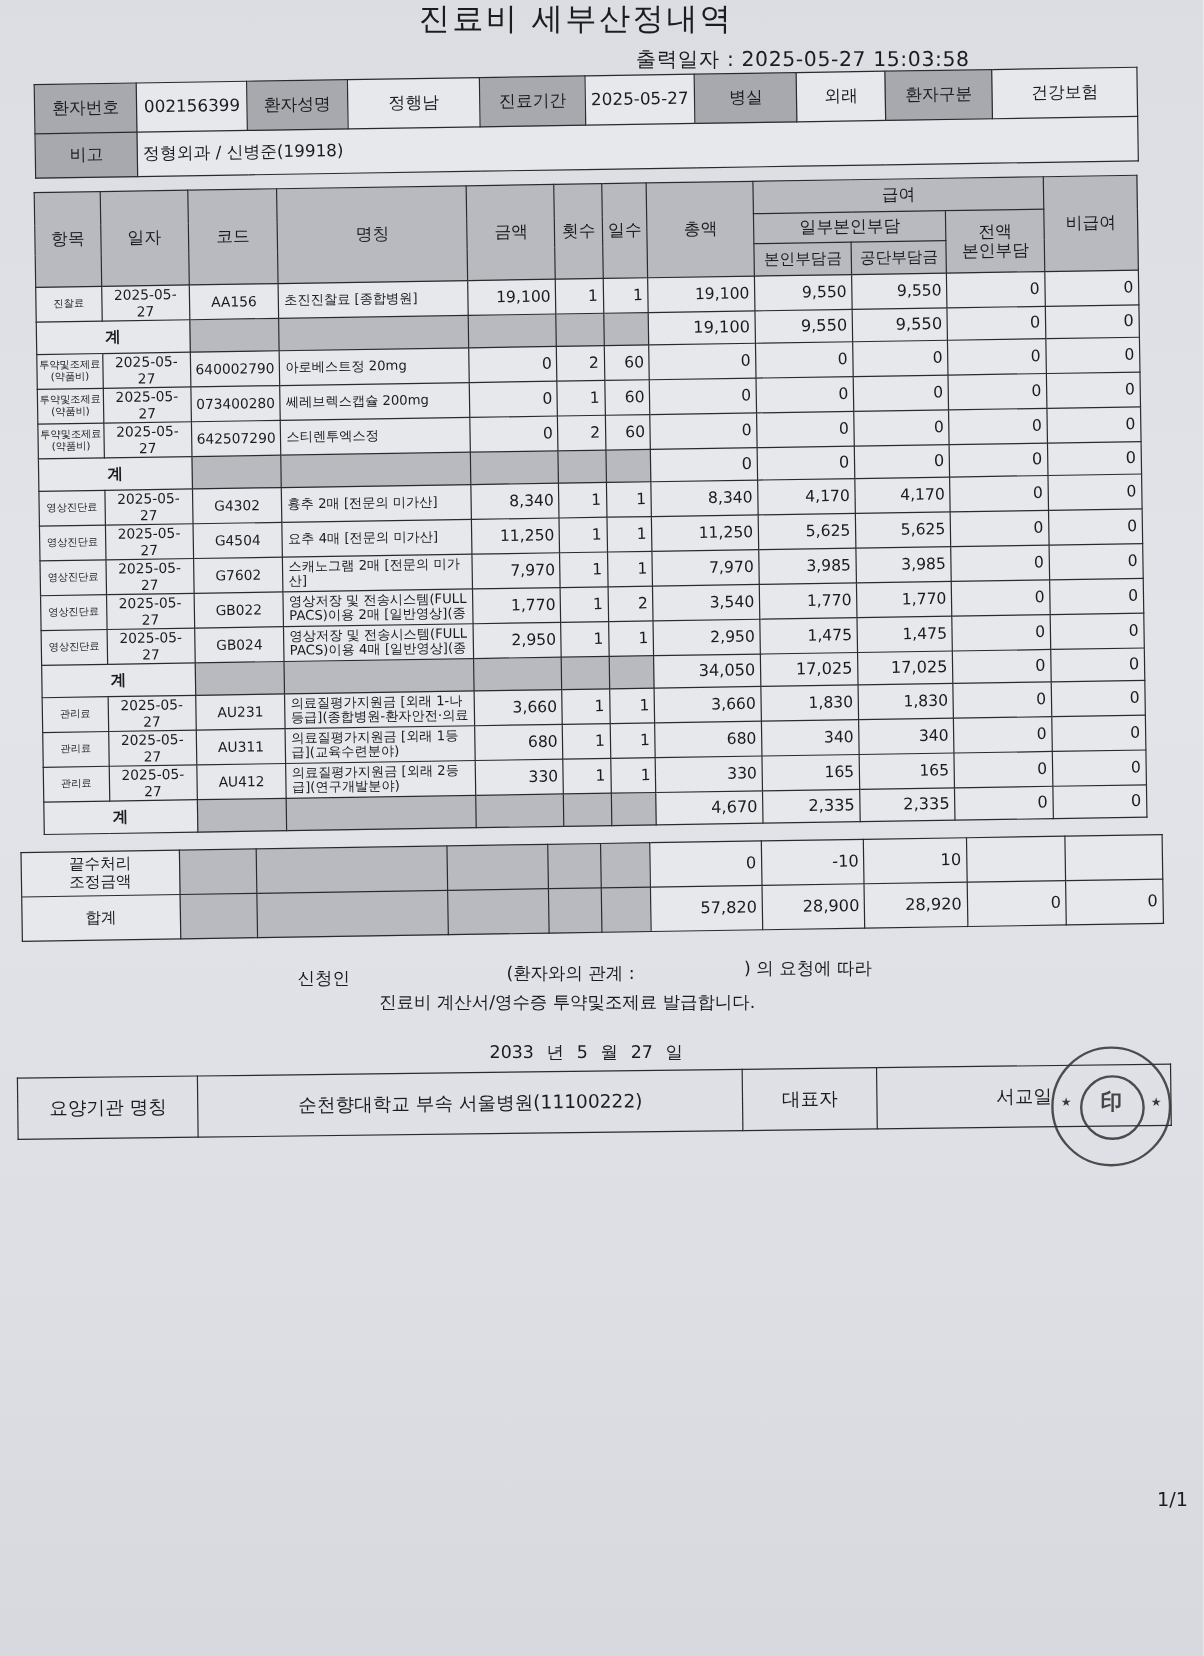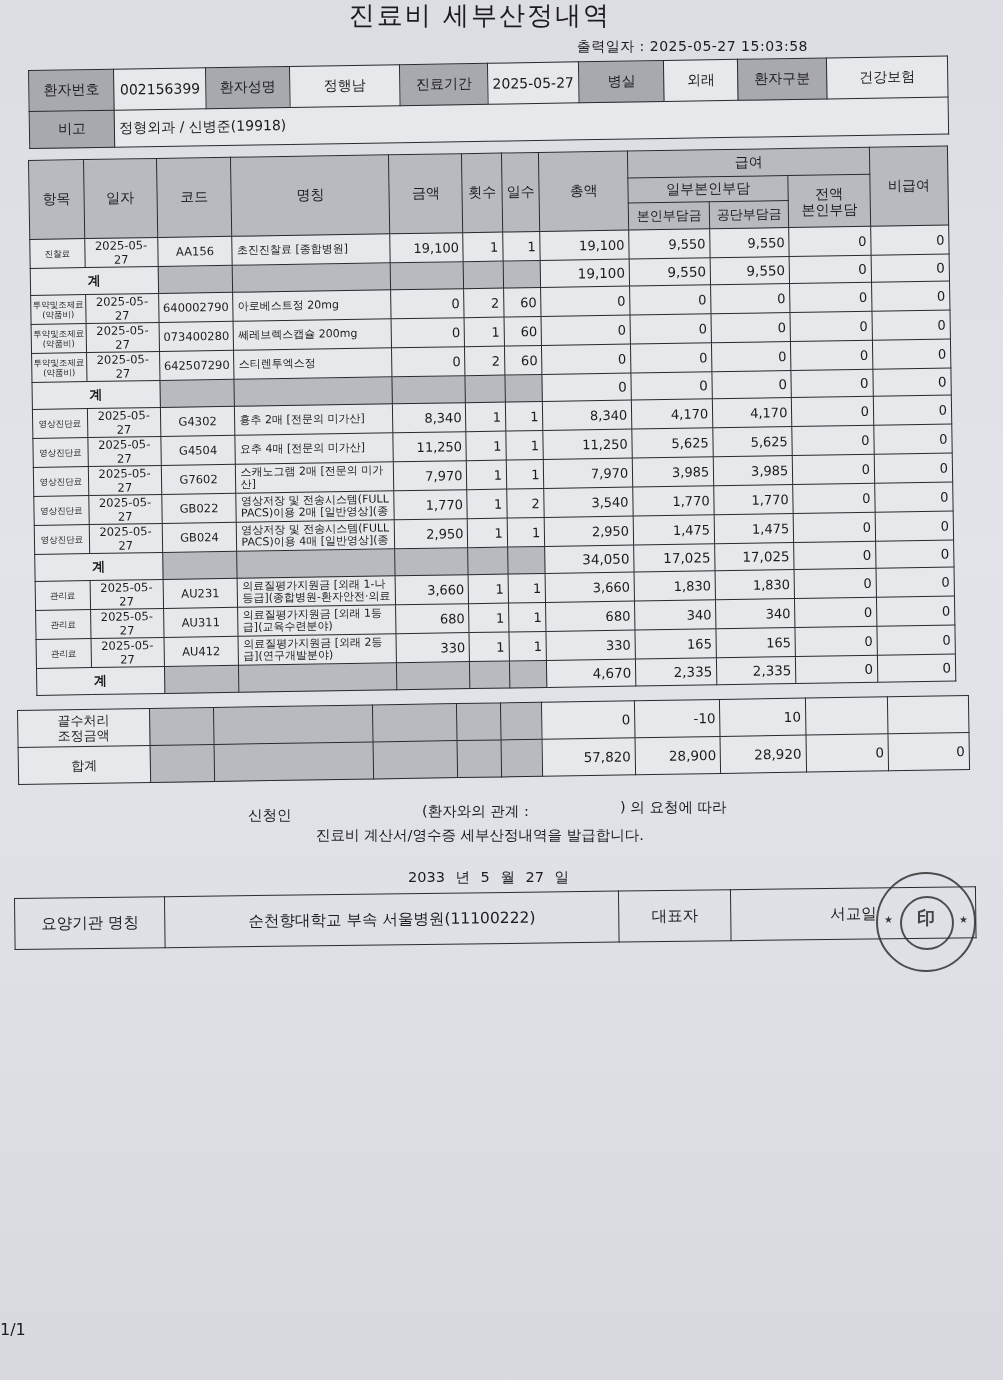--- a/index.html
+++ b/index.html
@@ -9,21 +9,21 @@
     font-family: "DejaVu Sans", "Liberation Sans", sans-serif;
     color:#1c1c1e;
     position:relative;
   }
   .page { position:absolute; left:0; top:0; width:866px; height:1380px; }
   .title {
     position:absolute; left:0; width:960px; top:-2px; text-align:center;
     font-size:26px; letter-spacing:2px; font-weight:500;
   }
   .printed {
-    position:absolute; right:58px; top:38px; font-size:14px; letter-spacing:0.5px;
+    position:absolute; right:58px; top:38px; font-size:17px; letter-spacing:0.5px;
   }
   table { border-collapse:collapse; }
   td { border:1.5px solid #2a2a2e; padding:0 4px; }
   .shade { background:#a8a9ae; }
   .shade2 { background:#b9babf; }
   .light { background:#e7e8ec; }
 
   
   .info { position:absolute; left:28px; top:70px; width:920px; transform:rotate(-0.9deg); transform-origin:left top; font-size:14px; }
   .info td { height:40px; text-align:center; }
@@ -61,21 +61,21 @@
   .seal {
     position:absolute; left:876px; top:872px; width:96px; height:96px; border-radius:50%;
     border:2.5px solid #333; opacity:0.85;
   }
   .seal .inner { position:absolute; left:22px; top:22px; width:50px; height:50px; border-radius:50%; border:2px solid #333; }
   .seal .glyph { position:absolute; left:0; top:32px; width:96px; text-align:center; font-size:18px; font-weight:bold; color:#2a2a2a; }
   .seal .star1 { position:absolute; left:6px; top:40px; font-size:10px; }
   .seal .star2 { position:absolute; right:6px; top:40px; font-size:10px; }
 
   .footer { position:absolute; top:1275px; left:0; width:990px; text-align:center; font-size:15px; }
-  .pageno { position:absolute; top:1320px; left:0; width:990px; text-align:left; font-size:16px; }
+  .pageno { position:absolute; top:1240px; left:0; width:990px; text-align:right; font-size:16px; }
 </style>
 </head>
 <body>
 
 <div class="page">
 
   <div class="title">진료비 세부산정내역</div>
   <div class="printed">
     <span>출력일자 :</span>
     <span>2025-05-27  15:03:58</span>
@@ -418,21 +418,21 @@
       <td class="light num">0</td>
       <td class="light num">0</td>
     </tr>
   </tbody>
     </table>
 
   <div class="req">
     <span class="applicant">신청인</span>
     <span class="relation">(환자와의 관계 :</span>
     <span class="relation-end">) 의 요청에 따라</span>
-    <span class="issue">진료비 계산서/영수증 세부산정내역을 발급합니다.</span>
+    <span class="issue">진료비 계산서/영수증 투약및조제료 발급합니다.</span>
   </div>
   <div class="issue-date">2033 년   5 월   27 일</div>
 
   <table class="inst">
     <colgroup>
       <col style="width:150px">
         <col style="width:452px">
         <col style="width:112px">
         <col style="width:244px">
     </colgroup>

